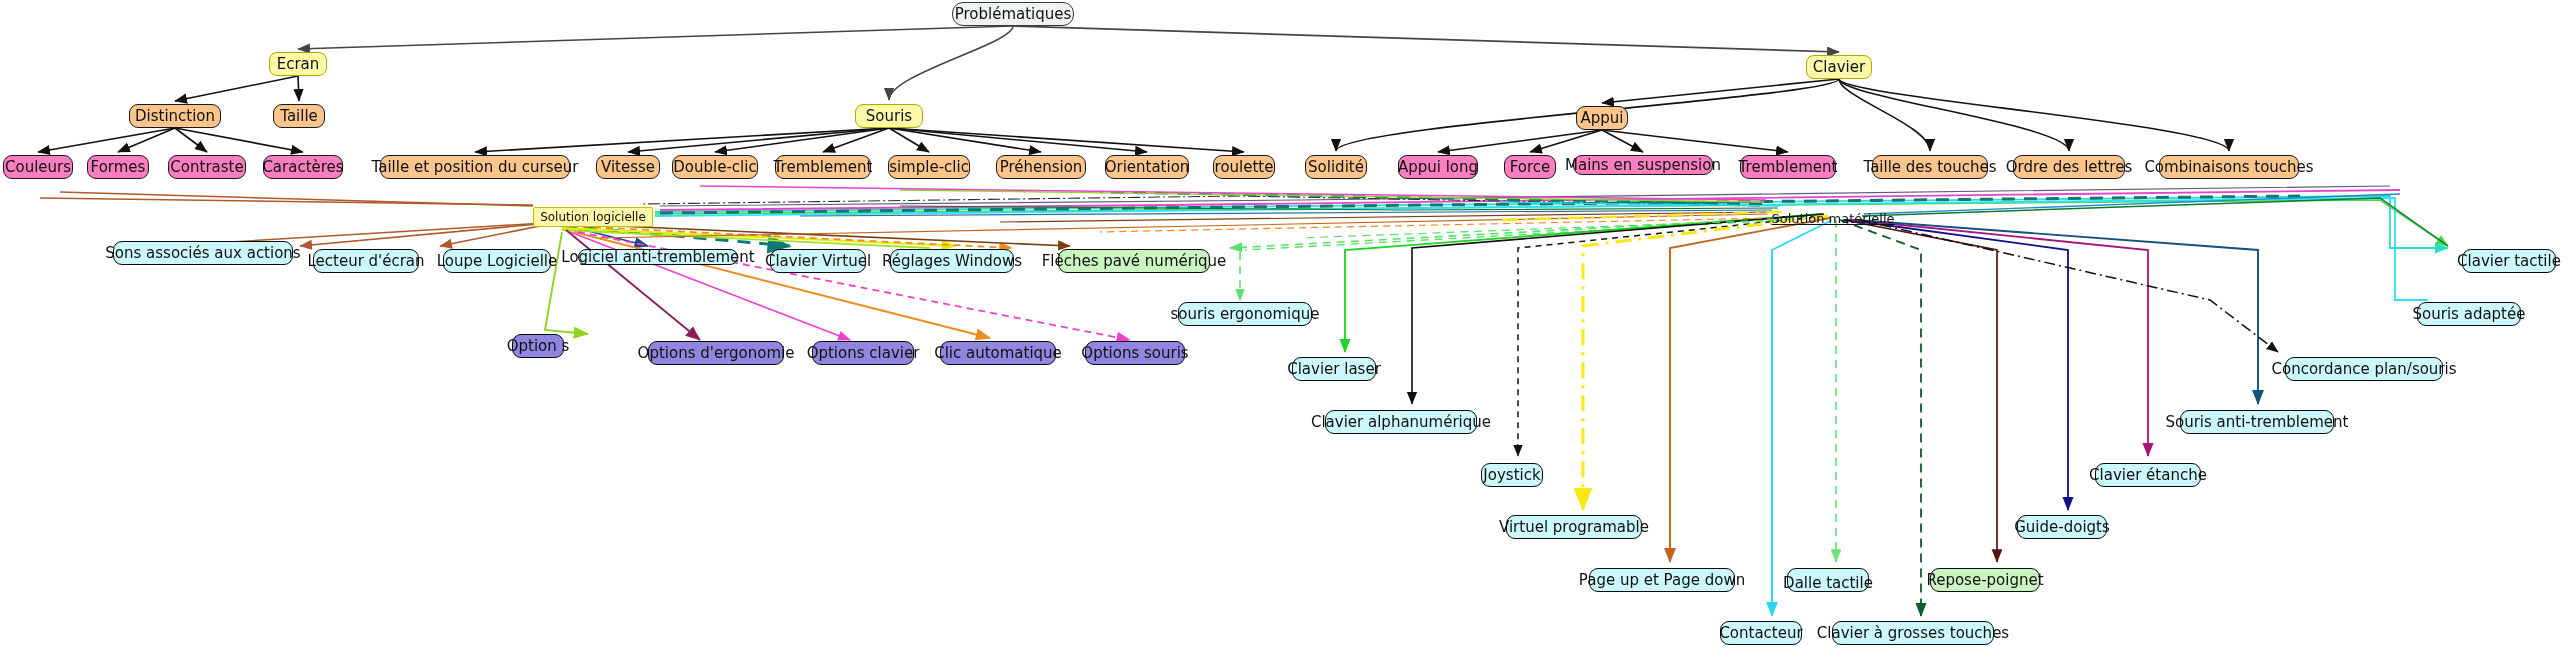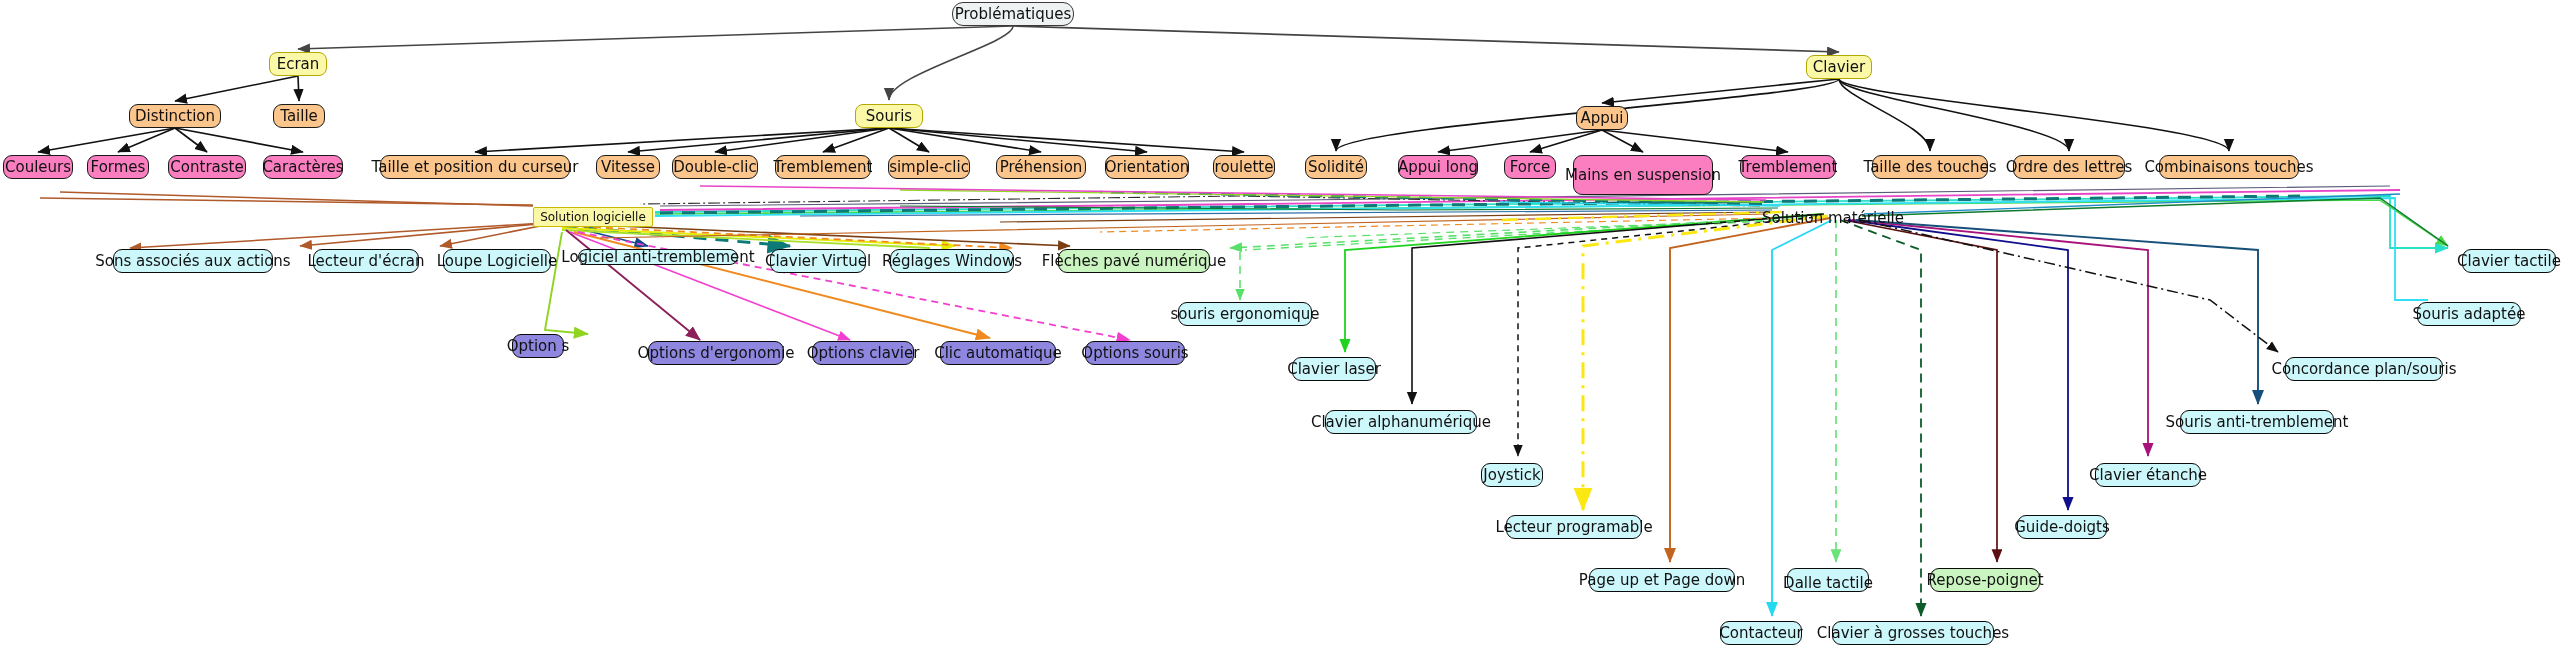--- a/index.html
+++ b/index.html
@@ -18,21 +18,21 @@
     line-height:1;
     padding:0 9px;
     height:25px;
     background:#fff;
   }
   .n-root{background:#eef2f2;border-color:#3a3a3a;border-radius:11px;font-size:15px;}
   .n-cat{background:#fbf8a8;border-color:#b5a800;border-radius:8px;}
   .n-sub{background:#fbc58b;border-color:#1a1a1a;}
   .n-leafpink{background:#fb7ec0;border-color:#1a1a1a;}
   .n-sol-label{background:#fbf8a8;border:1.4px solid #c9bb00;border-radius:2px;height:19px;font-size:12px;padding:0 5px;}
-  .n-plain{background:transparent;border:none;border-radius:0;height:19px;font-size:15px;padding:12px 3px;}
+  .n-plain{background:transparent;border:none;border-radius:0;height:19px;font-size:13px;padding:12px 3px;text-decoration:underline;}
   .n-cyan{background:#ccf7fb;border-color:#0a0a0a;}
   .n-green{background:#cbf5c0;border-color:#0a0a0a;}
   .n-purple{background:#8f86e0;border-color:#0a0a0a;}
 </style>
 </head>
 <body>
 
 <div id="canvas">
   <svg id="edges" viewBox="0 0 2571 649">
     <defs>
@@ -186,42 +186,42 @@
     </div>
     <div class="node n-sub" style="left: 1576px; top: 106px; width: 52px; height: 24px;">
       <span>Appui</span>
     </div>
     <div class="node n-leafpink" style="left: 1398px; top: 155px; width: 80px; height: 24px;">
       <span>Appui long</span>
     </div>
     <div class="node n-leafpink" style="left: 1504px; top: 155px; width: 52px; height: 24px;">
       <span>Force</span>
     </div>
-    <div class="node n-leafpink" style="left: 1573px; top: 155px; width: 140px; height: 40px;">
+    <div class="node n-leafpink" style="left: 1573px; top: 155px; width: 140px; height: 20px;">
       <span>Mains en suspension</span>
     </div>
     <div class="node n-leafpink" style="left: 1740px; top: 155px; width: 96px; height: 24px;">
       <span>Tremblement</span>
     </div>
     <div class="node n-sub" style="left: 1872px; top: 155px; width: 116px; height: 24px;">
       <span>Taille des touches</span>
     </div>
     <div class="node n-sub" style="left: 2013px; top: 155px; width: 112px; height: 24px;">
       <span>Ordre des lettres</span>
     </div>
     <div class="node n-sub" style="left: 2159px; top: 155px; width: 140px; height: 24px;">
       <span>Combinaisons touches</span>
     </div>
     <div class="node n-sol-label" style="left: 533px; top: 207px; width: 120px; height: 20px;">
       <span>Solution logicielle</span>
     </div>
     <div class="node n-plain" style="left: 1768px; top: 206px; width: 130px; height: 20px;">
       <span>Solution matérielle</span>
     </div>
-    <div class="node n-cyan" style="left: 113px; top: 249px; width: 160px; height: 24px;">
+    <div class="node n-cyan" style="left: 113px; top: 241px; width: 180px; height: 24px;">
       <span>Sons associés aux actions</span>
     </div>
     <div class="node n-cyan" style="left: 313px; top: 249px; width: 106px; height: 24px;">
       <span>Lecteur d'écran</span>
     </div>
     <div class="node n-cyan" style="left: 443px; top: 249px; width: 108px; height: 24px;">
       <span>Loupe Logicielle</span>
     </div>
     <div class="node n-cyan" style="left: 578px; top: 249px; width: 160px; height: 16px;">
       <span>Logiciel anti-tremblement</span>
@@ -256,21 +256,21 @@
     <div class="node n-cyan" style="left: 1292px; top: 357px; width: 84px; height: 24px;">
       <span>Clavier laser</span>
     </div>
     <div class="node n-cyan" style="left: 1325px; top: 410px; width: 152px; height: 24px;">
       <span>Clavier alphanumérique</span>
     </div>
     <div class="node n-cyan" style="left: 1481px; top: 463px; width: 62px; height: 24px;">
       <span>Joystick</span>
     </div>
     <div class="node n-cyan" style="left: 1506px; top: 515px; width: 136px; height: 24px;">
-      <span>Lecteur programable</span>
+      <span>Virtuel programable</span>
     </div>
     <div class="node n-cyan" style="left: 1589px; top: 568px; width: 146px; height: 24px;">
       <span>Page up et Page down</span>
     </div>
     <div class="node n-cyan" style="left: 1787px; top: 568px; width: 82px; height: 24px; align-items: flex-end;">
       <span>Dalle tactile</span>
     </div>
     <div class="node n-green" style="left: 1930px; top: 568px; width: 110px; height: 24px;">
       <span>Repose-poignet</span>
     </div>

